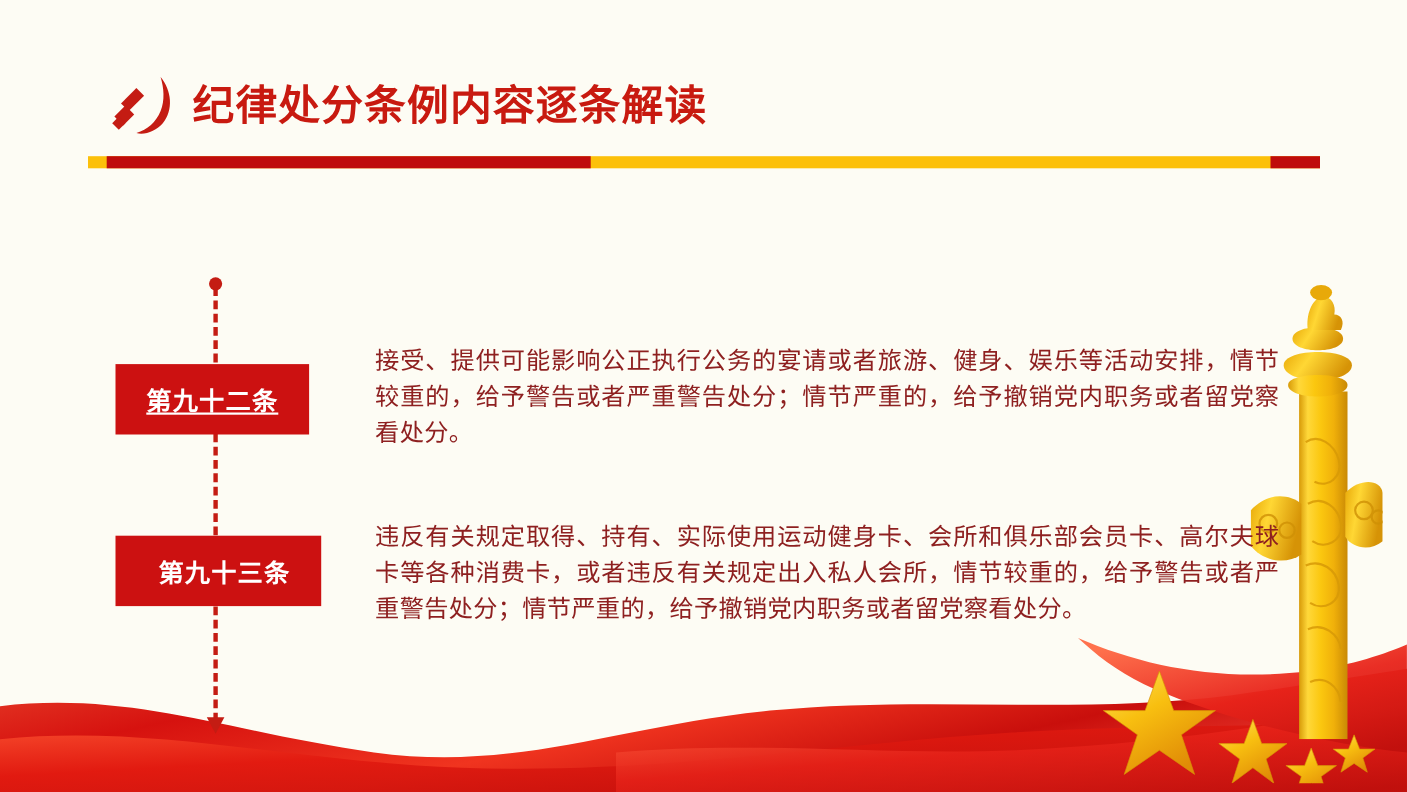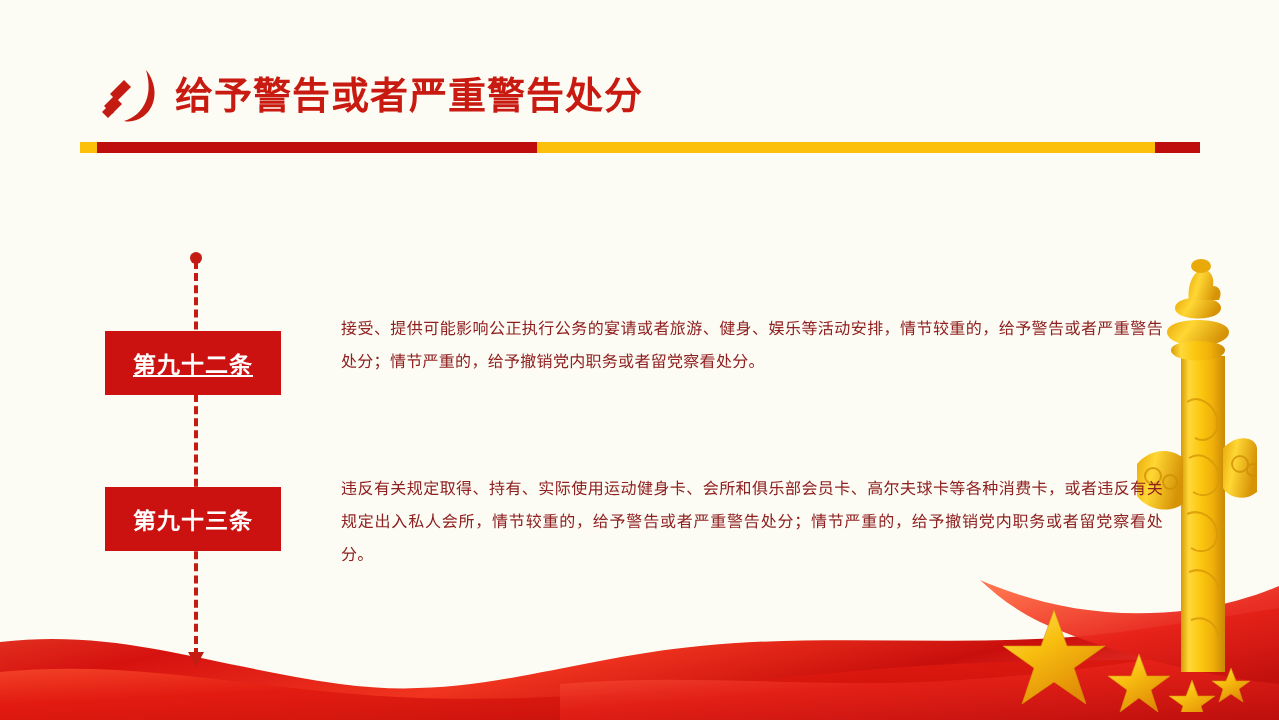--- a/index.html
+++ b/index.html
@@ -56,26 +56,26 @@
   
   .row{position:absolute;left:0;width:100%;}
   .tag{
     position:absolute;left:105px;width:176px;height:64px;
     background:#cc1111;color:#ffffff;
     display:flex;align-items:center;justify-content:center;
     font-size:23px;font-weight:bold;letter-spacing:1px;
   }
   .body-text{
     position:absolute;left:341px;width:822px;
-    color:#8e2020;font-size:16px;line-height:33px;
+    color:#8e2020;font-size:22px;line-height:33px;
     text-align:justify;letter-spacing:0.3px;
   }
   .row-1 .tag{top:331px;text-decoration:underline;}
   .row-1 .body-text{top:312px;}
-  .row-2 .tag{top:487px;}
+  .row-2 .tag{top:487px;padding-left:11px;}
   .row-2 .body-text{top:472px;}
 
   
   .deco{position:absolute;inset:0;pointer-events:none;}
 
   
   .column{position:absolute;right:22px;top:252px;width:120px;height:420px;}
 
   
   .ribbon{position:absolute;left:0;bottom:0;width:100%;height:140px;}
@@ -176,21 +176,21 @@
 
   <div class="header">
     <svg class="emblem" viewBox="0 0 66 62">
       <g fill="#c41c13">
         <path d="M48,4 C58,16 60,34 50,46 C44,53 34,57 26,55 C36,52 44,45 48,35 C52,25 51,14 48,4 Z"></path>
         <path d="M12,28 L26,14 L33,21 L19,35 Z"></path>
         <path d="M6,40 L16,30 L24,38 L14,48 Z"></path>
         <path d="M4,46 L10,40 L16,46 L10,52 Z"></path>
       </g>
     </svg>
-    <div class="title">给予警告或者严重警告处分</div>
+    <div class="title">纪律处分条例内容逐条解读</div>
     <div class="divider">
       <div class="yellow"></div>
       <div class="red-long"></div>
       <div class="red-cap"></div>
     </div>
   </div>
 
 
   <div class="timeline">
     <div class="dot"></div>

